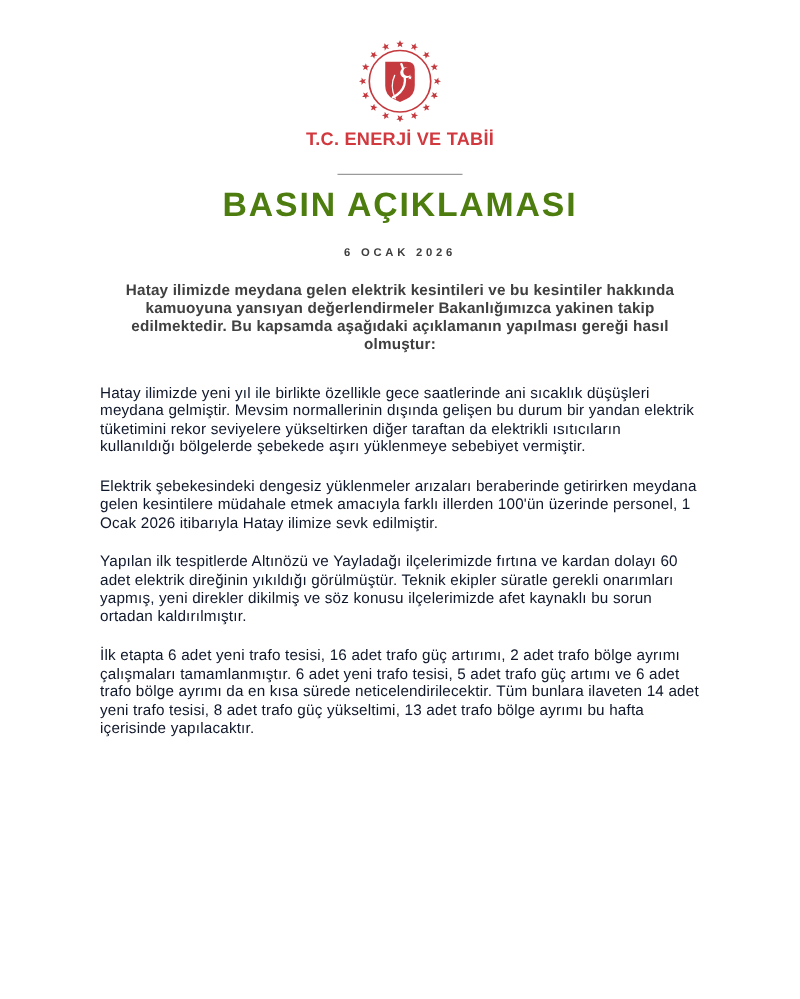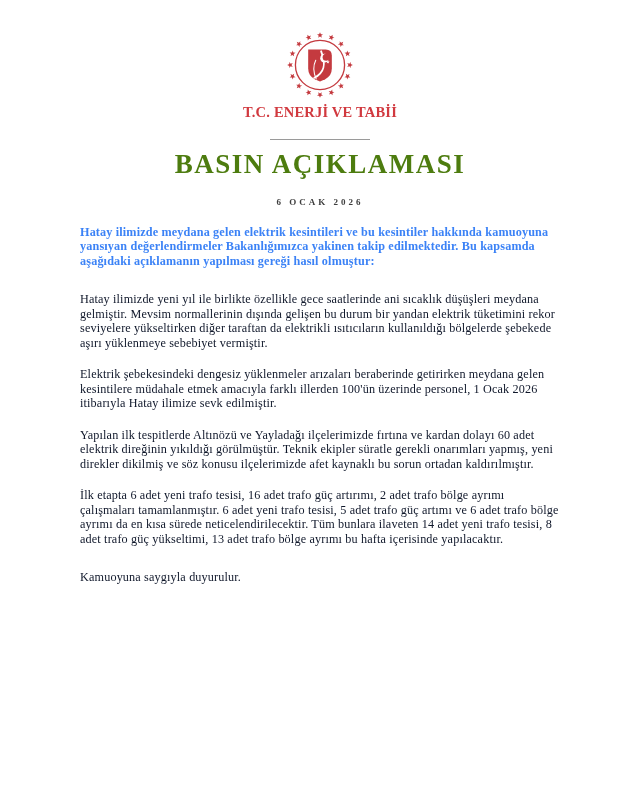--- a/index.html
+++ b/index.html
@@ -5,21 +5,21 @@
   html, body {
     margin: 0;
     padding: 0;
     background: #ffffff;
   }
   .page {
     position: relative;
     width: 640px;
     height: 662px;
     background: #ffffff;
-    font-family: Liberation Serif, serif;
+    font-family: Liberation Sans, sans-serif;
     overflow: hidden;
   }
   .header {
     display: flex;
     flex-direction: column;
     align-items: center;
     padding-top: 30px;
   }
   .logo-svg {
     display: block;
@@ -58,22 +58,23 @@
   }
   .body-text {
     width: 480px;
     margin: 18px auto 0 auto;
     font-size: 12.2px;
     line-height: 14.5px;
     letter-spacing: 0.15px;
   }
   .intro {
     margin: 0 0 24px 0;
-    color: #3b82f6;
+    color: #404040;
     font-weight: bold;
+    text-align: center;
   }
   .para {
     margin: 0 0 17px 0;
     color: #0f172a;
     font-weight: normal;
   }
   .para.last {
     margin-top: 24px;
   }
 </style>
@@ -128,16 +129,15 @@
 
     <div class="date">6 OCAK 2026</div>
   </div>
 
   <div class="body-text">
     <p class="intro">Hatay ilimizde meydana gelen elektrik kesintileri ve bu kesintiler hakkında kamuoyuna yansıyan değerlendirmeler Bakanlığımızca yakinen takip edilmektedir. Bu kapsamda aşağıdaki açıklamanın yapılması gereği hasıl olmuştur:</p>
     <p class="para">Hatay ilimizde yeni yıl ile birlikte özellikle gece saatlerinde ani sıcaklık düşüşleri meydana gelmiştir. Mevsim normallerinin dışında gelişen bu durum bir yandan elektrik tüketimini rekor seviyelere yükseltirken diğer taraftan da elektrikli ısıtıcıların kullanıldığı bölgelerde şebekede aşırı yüklenmeye sebebiyet vermiştir.</p>
     <p class="para">Elektrik şebekesindeki dengesiz yüklenmeler arızaları beraberinde getirirken meydana gelen kesintilere müdahale etmek amacıyla farklı illerden 100'ün üzerinde personel, 1 Ocak 2026 itibarıyla Hatay ilimize sevk edilmiştir.</p>
     <p class="para">Yapılan ilk tespitlerde Altınözü ve Yayladağı ilçelerimizde fırtına ve kardan dolayı 60 adet elektrik direğinin yıkıldığı görülmüştür. Teknik ekipler süratle gerekli onarımları yapmış, yeni direkler dikilmiş ve söz konusu ilçelerimizde afet kaynaklı bu sorun ortadan kaldırılmıştır.</p>
     <p class="para">İlk etapta 6 adet yeni trafo tesisi, 16 adet trafo güç artırımı, 2 adet trafo bölge ayrımı çalışmaları tamamlanmıştır. 6 adet yeni trafo tesisi, 5 adet trafo güç artımı ve 6 adet trafo bölge ayrımı da en kısa sürede neticelendirilecektir. Tüm bunlara ilaveten 14 adet yeni trafo tesisi, 8 adet trafo güç yükseltimi, 13 adet trafo bölge ayrımı bu hafta içerisinde yapılacaktır.</p>
-    <p class="para last">Kamuoyuna saygıyla duyurulur.</p>
   </div>
 
 </div>
 
 </body></html>

